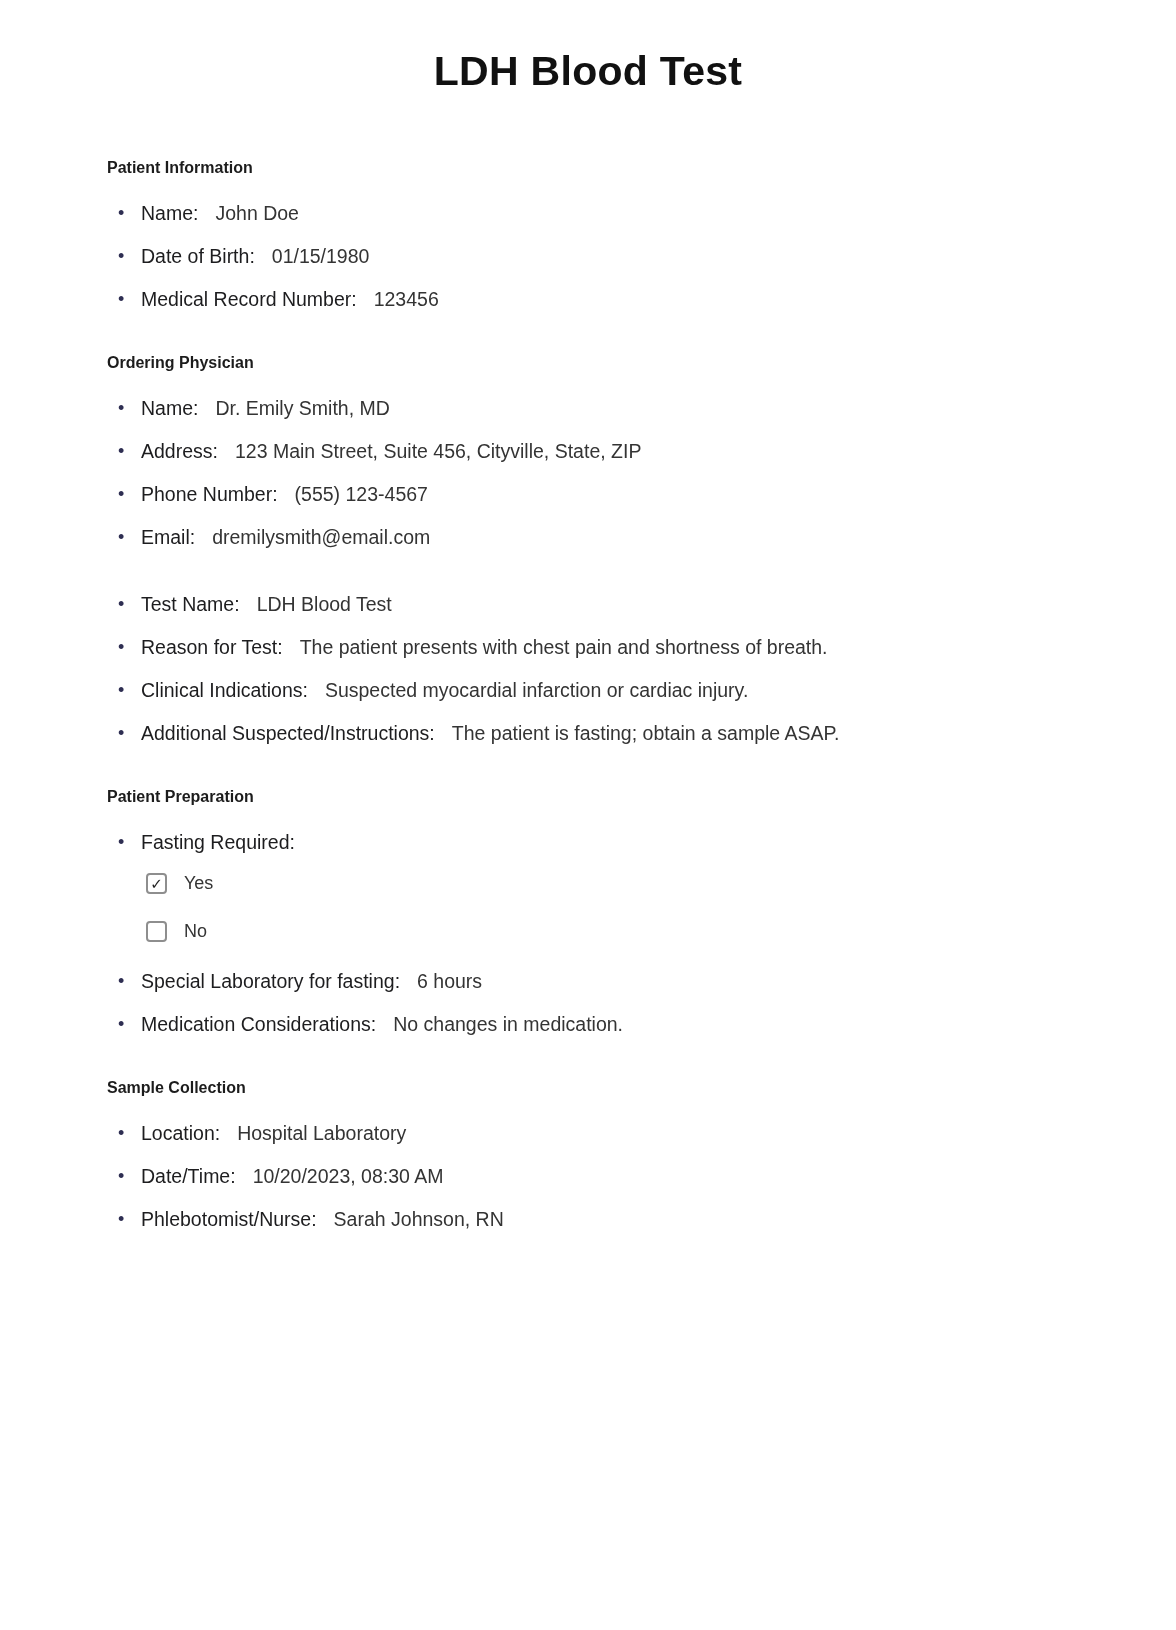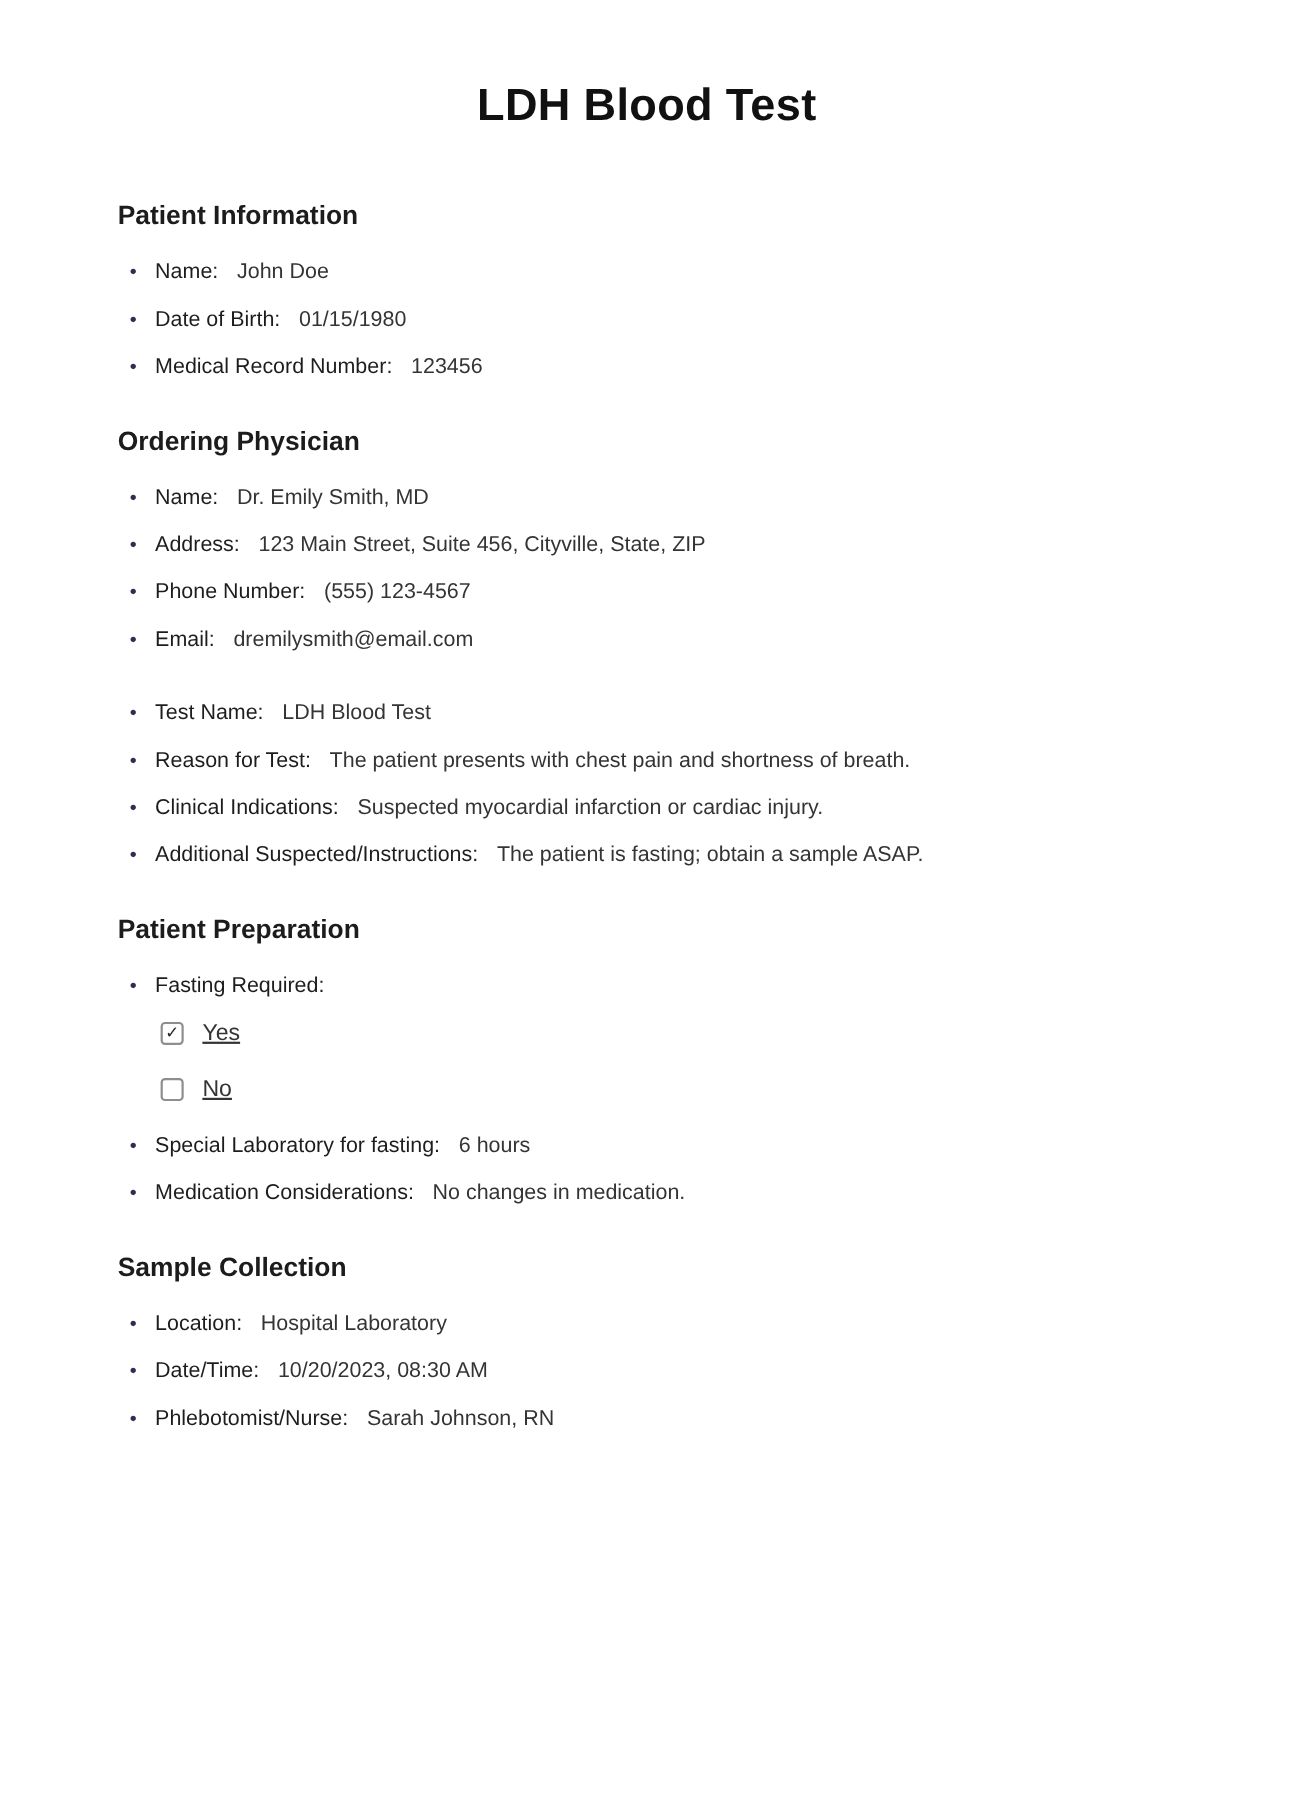--- a/index.html
+++ b/index.html
@@ -3,37 +3,37 @@
 <meta charset="utf-8">
 <style>
   html, body { margin: 0; padding: 0; background: #ffffff; }
   body {
     width: 1176px;
     height: 1630px;
     font-family: "Liberation Sans", "DejaVu Sans", sans-serif;
     color: #212121;
     overflow: hidden;
   }
-  .doc { padding: 72px 107px 0 107px; box-sizing: border-box; }
+  .doc { padding: 48px 107px 0 107px; box-sizing: border-box; }
 
   .doc-title {
     font-size: 41px;
     font-weight: bold;
     text-align: center;
     color: #111111;
     margin: 0;
     line-height: 1.15;
     letter-spacing: 0.3px;
   }
 
   .section { margin-top: 42px; }
   .section.first { margin-top: 64px; }
 
   .section-heading {
-    font-size: 24px;
+    font-size: 16px;
     font-weight: bold;
     color: #1c1c1c;
     margin: 0 0 24px 0;
   }
 
   .item {
     position: relative;
     padding-left: 34px;
     margin-bottom: 18px;
     font-size: 19.5px;
@@ -69,23 +69,22 @@
     cursor: pointer;
   }
   .cb-glyph {
     font-size: 15px;
     font-weight: bold;
     color: #222222;
     line-height: 1;
   }
   .cb-label {
     margin-left: 17px;
-    font-size: 21px;
+    font-size: 18px;
     color: #343434;
-    text-decoration: underline;
   }
 </style>
 </head>
 <body>
 
 <main class="doc">
 
   <h1 class="doc-title">LDH Blood Test</h1>
 
   <section class="section first">

